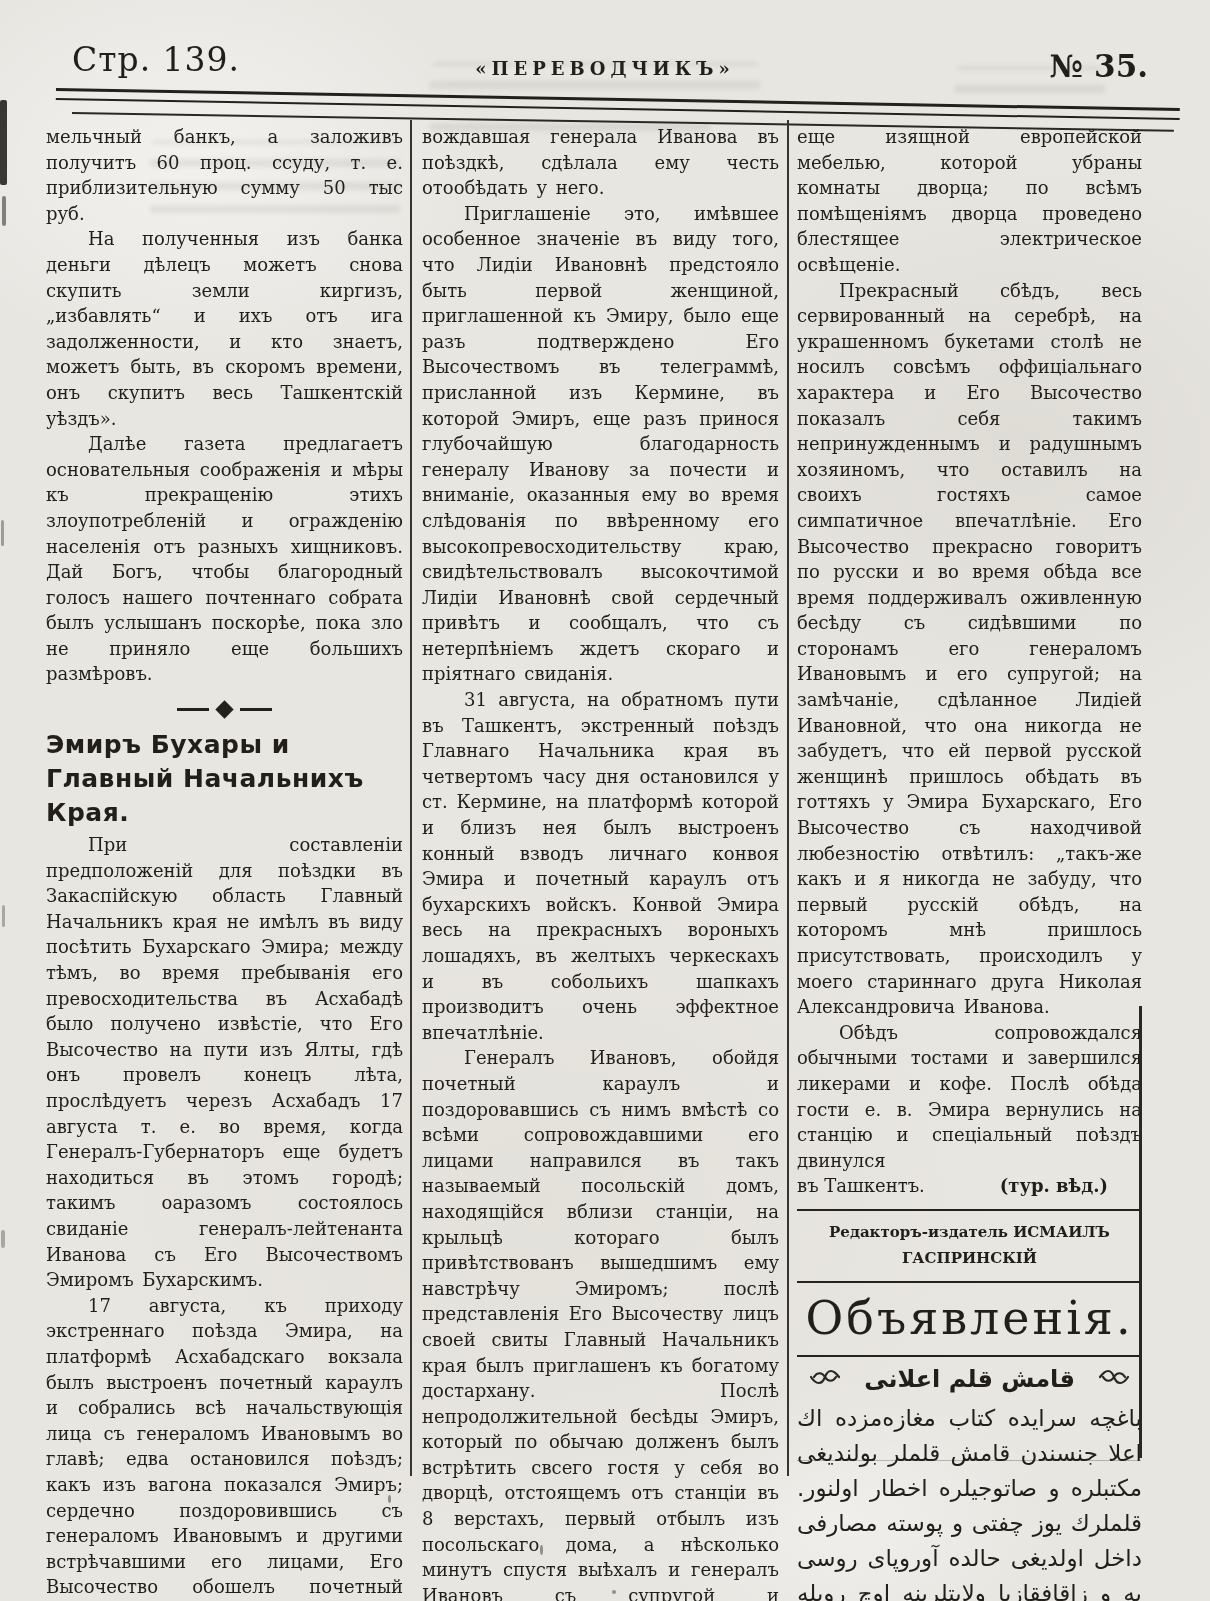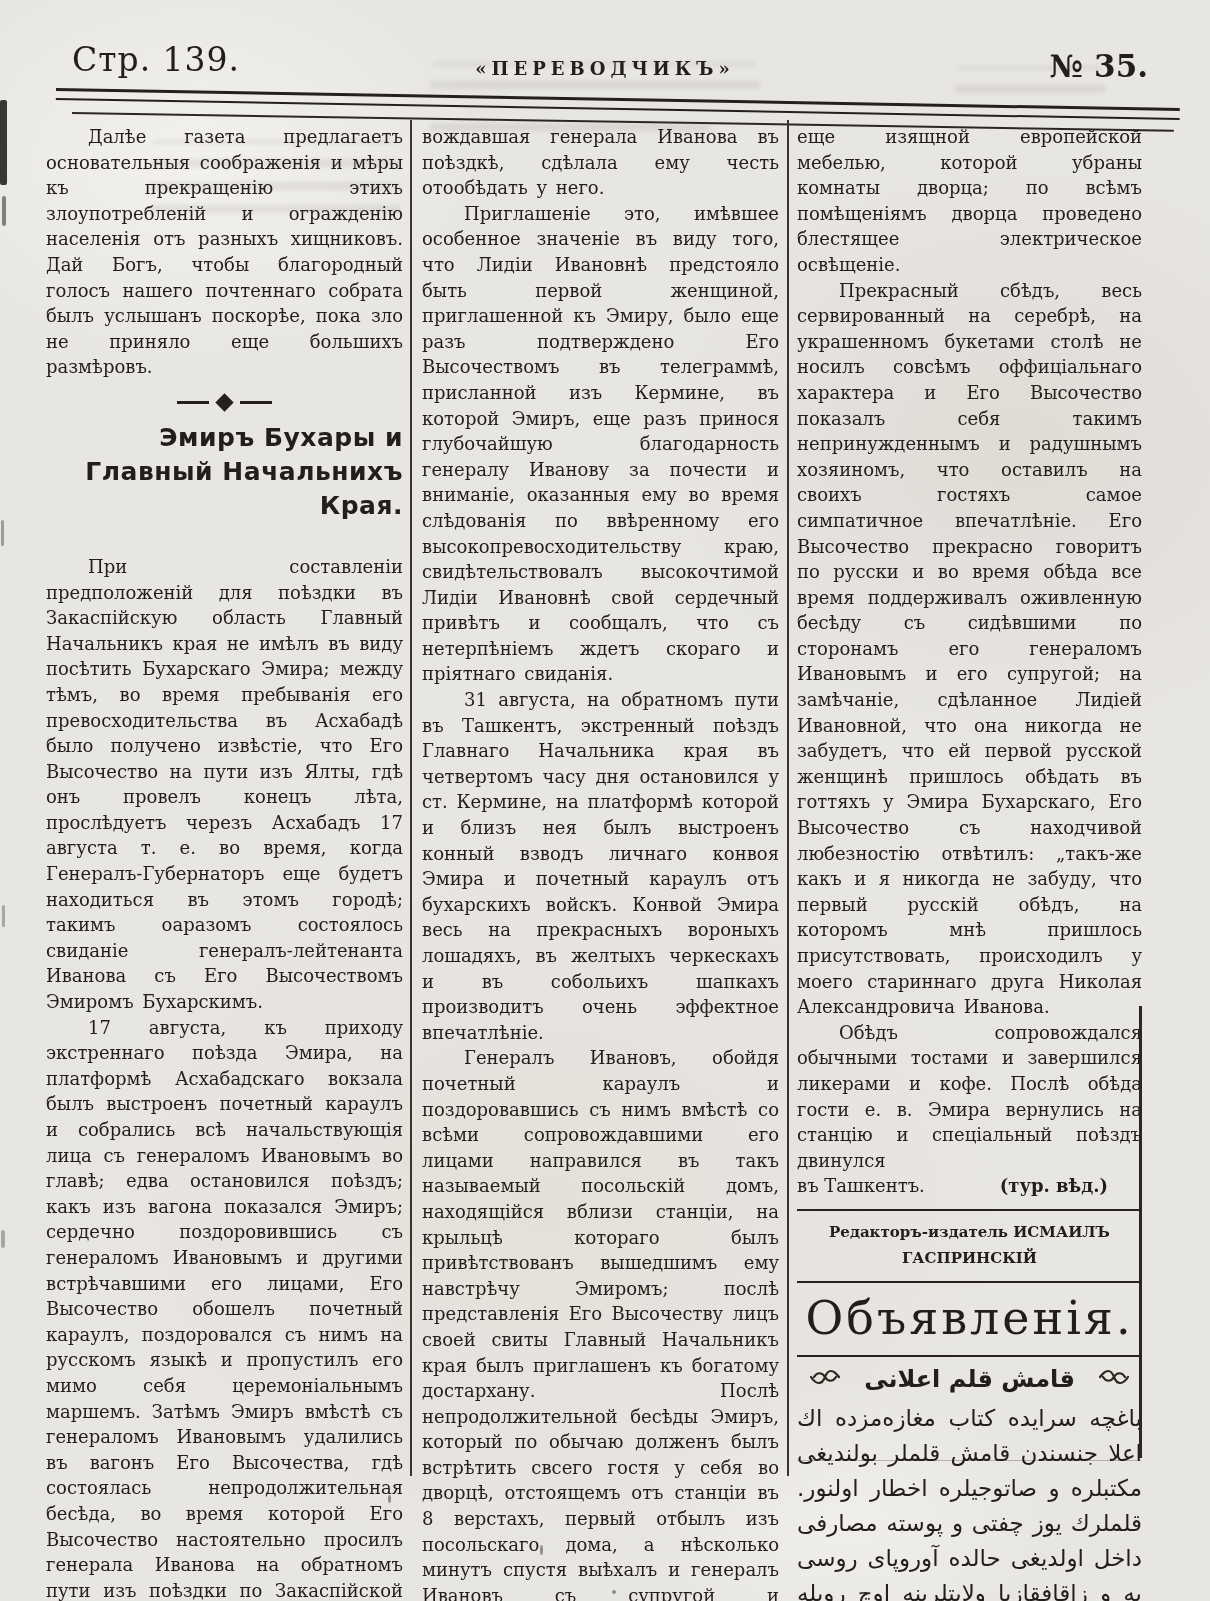--- a/index.html
+++ b/index.html
@@ -35,21 +35,21 @@
   .col-3{width:345px;margin-left:18px;}
   .vrule{position:absolute;width:0;border-left:2px solid #38342e;}
   .vrule-1{left:410px;top:120px;height:1356px;}
   .vrule-2{left:787px;top:120px;height:1356px;}
   
   .para{margin:0;font-size:18px;line-height:25.6px;text-align:justify;text-indent:42px;word-spacing:3px;}
   .para.noindent{text-indent:0;}
   .divider{display:flex;align-items:center;justify-content:center;margin:16px 0 12px;}
   .divider .dash{width:32px;height:3px;background:#24211c;}
   .divider .diamond{width:13px;height:13px;background:#24211c;transform:rotate(45deg);margin:0 9px;}
-  .article-heading{margin:8px 0 31px;text-align:right;font-family:"DejaVu Sans","Liberation Sans",sans-serif;
+  .article-heading{margin:8px 0 2px;text-align:left;font-family:"DejaVu Sans","Liberation Sans",sans-serif;
     font-weight:bold;font-size:25px;line-height:34px;letter-spacing:0.5px;}
   .credit-row{display:flex;justify-content:space-between;font-size:18px;line-height:25.6px;padding-right:34px;}
   .credit-row .credit{font-weight:bold;}
   .rule-sm{border-top:2.5px solid #26231e;margin:10px 0 8px;}
   .editor-line{margin:2px 0;text-align:center;font-weight:bold;font-size:15px;line-height:26px;}
   .ads-title{margin:8px 0 2px;text-align:center;font-size:46px;line-height:54px;font-weight:400;letter-spacing:3px;}
   .ads-sub{display:flex;align-items:center;justify-content:center;gap:24px;margin:8px 0 8px;
     font-family:"DejaVu Sans","Liberation Sans",sans-serif;font-size:24px;font-weight:bold;direction:rtl;}
   .fleuron{width:30px;height:20px;flex:none;}
   .arabic-line{direction:rtl;font-family:"DejaVu Sans","Liberation Sans",sans-serif;
@@ -75,20 +75,22 @@
   <div class="rule-head-a"></div>
   <div class="rule-head-b"></div>
 
   <div class="smudge" style="left:430px;top:62px;width:330px;height:34px;"></div>
   <div class="smudge" style="left:150px;top:140px;width:250px;height:80px;"></div>
   <div class="smudge" style="left:955px;top:66px;width:150px;height:34px;"></div>
   <div class="smudge" style="left:430px;top:112px;width:280px;height:26px;"></div>
 
   <main class="columns">
     <section class="col col-1">
+        <p class="para noindent">мельчный банкъ, а заложивъ получитъ 60 проц. ссуду, т. е. приблизительную сумму 50 тыс руб.</p>
+        <p class="para">На полученныя изъ банка деньги дѣлецъ можетъ снова скупить земли киргизъ, „избавлять“ и ихъ отъ ига задолженности, и кто знаетъ, можетъ быть, въ скоромъ времени, онъ скупитъ весь Ташкентскій уѣздъ».</p>
         <p class="para">Далѣе газета предлагаетъ основательныя соображенія и мѣры къ прекращенію этихъ злоупотребленій и огражденію населенія отъ разныхъ хищниковъ. Дай Богъ, чтобы благородный голосъ нашего почтеннаго собрата былъ услышанъ поскорѣе, пока зло не приняло еще большихъ размѣровъ.</p>
         <div class="divider">
           <span class="dash"></span>
           <span class="diamond"></span>
           <span class="dash"></span>
         </div>
         <h2 class="article-heading">Эмиръ Бухары и Главный Начальнихъ Края.</h2>
         <p class="para">При составленіи предположеній для поѣздки въ Закаспійскую область Главный Начальникъ края не имѣлъ въ виду посѣтить Бухарскаго Эмира; между тѣмъ, во время пребыванія его превосходительства въ Асхабадѣ было получено извѣстіе, что Его Высочество на пути изъ Ялты, гдѣ онъ провелъ конецъ лѣта, прослѣдуетъ черезъ Асхабадъ 17 августа т. е. во время, когда Генералъ-Губернаторъ еще будетъ находиться въ этомъ городѣ; такимъ оаразомъ состоялось свиданіе генералъ-лейтенанта Иванова съ Его Высочествомъ Эмиромъ Бухарскимъ.</p>
         <p class="para">17 августа, къ приходу экстреннаго поѣзда Эмира, на платформѣ Асхабадскаго вокзала былъ выстроенъ почетный караулъ и собрались всѣ начальствующія лица съ генераломъ Ивановымъ во главѣ; едва остановился поѣздъ; какъ изъ вагона показался Эмиръ; сердечно поздоровившись съ генераломъ Ивановымъ и другими встрѣчавшими его лицами, Его Высочество обошелъ почетный караулъ, поздоровался съ нимъ на русскомъ языкѣ и пропустилъ его мимо себя церемоніальнымъ маршемъ. Затѣмъ Эмиръ вмѣстѣ съ генераломъ Ивановымъ удалились въ вагонъ Его Высочества, гдѣ состоялась непродолжительная бесѣда, во время которой Его Высочество настоятельно просилъ генерала Иванова на обратномъ пути изъ поѣздки по Закаспійской области заѣхать къ нему въ его лѣтній дворецъ въ Кермине отобѣдать; при этомъ Его Высочество особенно настаивалъ, чтобы и супруга его превосходительства, сопро-</p>
       </section>

